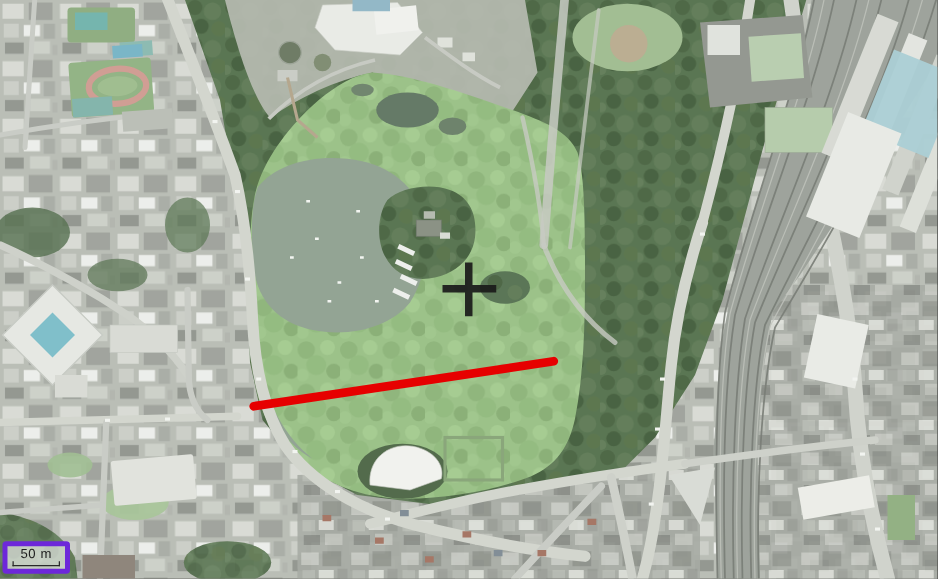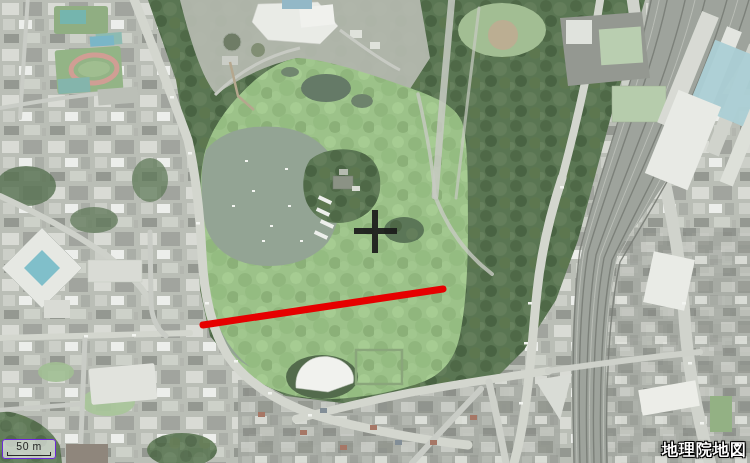--- a/index.html
+++ b/index.html
@@ -1,19 +1,19 @@
 <!DOCTYPE html>
 <html><head>
 <meta charset="utf-8">
 <style>
   html,body{margin:0;padding:0;background:#111;}
   *{box-sizing:border-box;}
   .stage{position:relative;width:750px;height:463px;overflow:hidden;background:#b8bcb4;font-family:"Liberation Sans",sans-serif;}
   .stage svg{position:absolute;left:0;top:0;display:block;}
-  .scalebar{position:absolute;left:2px;bottom:4px;width:54px;background:rgba(255,255,255,.62);border:1px solid #6d28d9;border-radius:3px;padding:0 4px 2px 4px;}
+  .scalebar{position:absolute;left:2px;bottom:4px;width:54px;background:rgba(255,255,255,.62);border:4px solid #6d28d9;border-radius:3px;padding:0 4px 2px 4px;}
   .scalebar-label{font-size:10.5px;line-height:12px;color:#1e1e1e;text-align:center;letter-spacing:.5px;}
   .scalebar-rule{height:4px;border-left:1.5px solid #2a2a2a;border-right:1.5px solid #2a2a2a;border-bottom:1.5px solid #2a2a2a;}
   .attribution{position:absolute;right:3px;bottom:2px;font-size:16px;font-weight:700;color:#ffffff;cursor:pointer;letter-spacing:1px;
     text-shadow:-1px -1px 0 #000,1px -1px 0 #000,-1px 1px 0 #000,1px 1px 0 #000,0 0 3px #000;}
 </style>
 </head>
 <body>
 
 <div class="stage">
   <svg width="750" height="463" viewBox="0 0 750 463">
@@ -235,14 +235,13 @@
       <line x1="354" y1="231" x2="397" y2="231" stroke="#1a1a1a" stroke-width="6"></line>
       <line x1="375" y1="210" x2="375" y2="253" stroke="#1a1a1a" stroke-width="6"></line>
     </g>
   </svg>
 
   <div class="scalebar">
     <div class="scalebar-label">50 m</div>
     <div class="scalebar-rule"></div>
   </div>
 
-  <div class="attribution">地理院地図</div>
 </div>
 
 </body></html>

